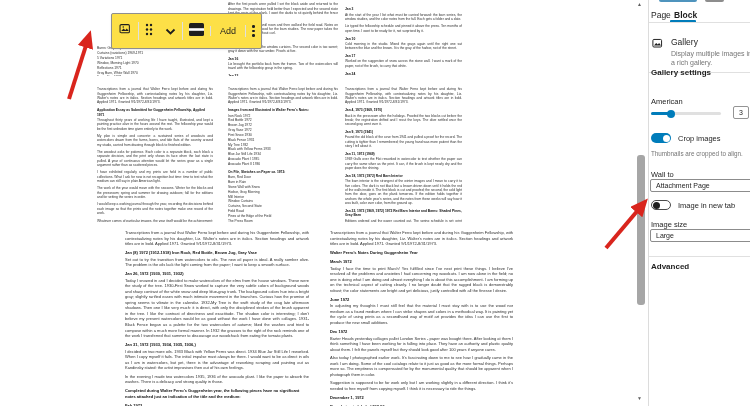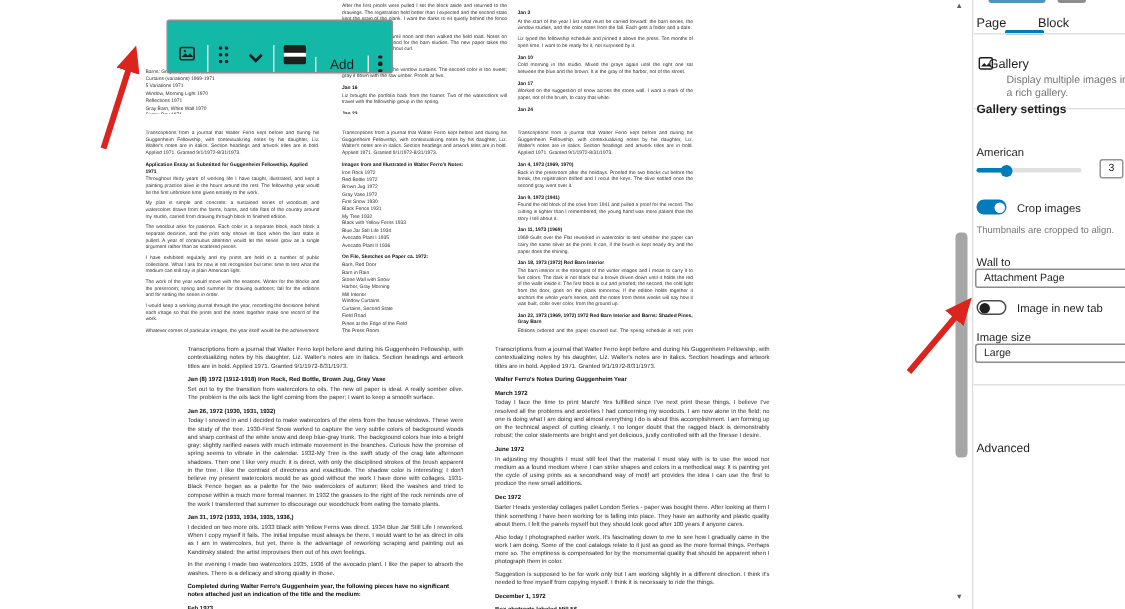--- a/index.html
+++ b/index.html
@@ -8,22 +8,22 @@
   
   .page{position:absolute;overflow:hidden;background:#fff;z-index:1;}
   .page .inner{transform:scale(0.5);transform-origin:0 0;width:200%;color:#2e2e2e;}
   .doc-sm .inner{font-size:6.6px;line-height:1.32;}
   .doc-lg .inner{font-size:8px;line-height:1.38;}
   .b-p{text-align:justify;margin:0 0 6px;}
   .b-h{font-weight:bold;color:#101010;margin:7px 0 2px;}
   .b-l{margin:0 0 1px;white-space:nowrap;}
   #page0 .inner{padding-top:92px;}
   
-  .toolbar{position:absolute;left:111px;top:13px;height:34px;display:flex;align-items:flex-end;
-           background:#14b8a6;border:1px solid #8f8f8f;border-radius:2px;z-index:6;
+  .toolbar{position:absolute;left:111px;top:13px;height:34px;display:flex;align-items:center;
+           background:#fde047;border:1px solid #8f8f8f;border-radius:2px;z-index:6;
            box-shadow:0 1px 2px rgba(0,0,0,.08);}
   .tb-btn{display:flex;align-items:center;justify-content:center;padding:0 6px;cursor:pointer;}
   .tb-sep{border-left:1px solid #e0e0e0;}
   .tb-add{font-size:9px;color:#1e1e1e;padding:0 9px;}
   .kebab{display:flex;flex-direction:column;gap:2px;align-items:center;}
   .kebab i{width:2.5px;height:2.5px;border-radius:50%;background:#1e1e1e;}
   
   #arrows{position:absolute;left:0;top:0;z-index:50;pointer-events:none;}
   
   .sb-track{position:absolute;left:636px;top:0;width:11px;height:406px;z-index:3;}
@@ -233,31 +233,31 @@
   <div class="sb-thumb"></div>
   <div class="sb-arrow" style="top:396px;">▼</div>
 </div>
 <div class="side-border"></div>
 
 <div class="top-sliver" style="left:659px;width:38px;background:#4f94bd;border-radius:0 0 2px 2px;"></div>
 <div class="top-sliver" style="left:705px;width:19px;background:#8d8d8d;border-radius:0 0 2px 2px;"></div>
 
 <div class="sidebar">
   <div class="abs tab" style="left:2px;top:10px;">Page</div>
-  <div class="abs tab" style="left:43px;top:10px;">Block</div>
+  <div class="abs tab" style="left:25px;top:10px;font-weight:bold;">Block</div>
   <div class="abs tab-underline" style="left:21px;top:20px;width:26px;"></div>
   <div class="divider" style="top:22px;"></div>
 
   <div class="abs" style="left:2px;top:36px;">
     <svg width="13" height="13" viewBox="0 0 24 24">
         <rect x="3.5" y="4.5" width="16" height="14" rx="2" fill="none" stroke="#1e1e1e" stroke-width="1.8"></rect>
         <path d="M5.5 15.5l4-4.5 3 3 2.5-3 3.5 4.5z" fill="#1e1e1e"></path>
       </svg>
   </div>
-  <div class="abs card-title" style="left:10px;top:37px;">Gallery</div>
+  <div class="abs card-title" style="left:22px;top:37px;">Gallery</div>
   <div class="abs card-desc" style="left:22px;top:49px;">Display multiple images in a rich gallery.</div>
   <div class="divider" style="top:72px;"></div>
 
   <div class="abs sec-title" style="left:2px;top:68px;">Gallery settings</div>
 
   <div class="abs lbl" style="left:2px;top:97px;">American</div>
   <div class="slider-track" style="left:2px;top:112px;">
       <div class="slider-fill" style="width:22px;"></div>
     </div>
   <div class="slider-knob" style="left:18px;top:109.5px;"></div>
@@ -274,21 +274,21 @@
 
   <div class="toggle off" style="left:2px;top:200px;">
       <i></i>
     </div>
   <div class="abs lbl" style="left:29px;top:201px;">Image in new tab</div>
 
   <div class="abs lbl" style="left:2px;top:220px;">Image size</div>
   <div class="select" style="left:1px;top:229px;width:106px;">Large</div>
 
   <div class="divider" style="top:256px;"></div>
-  <div class="abs sec-title" style="left:2px;top:262px;font-weight:400;margin-top:32px;">Advanced</div>
+  <div class="abs sec-title" style="left:2px;top:262px;font-weight:700;">Advanced</div>
 </div>
 
 <svg id="arrows" width="750" height="406">
   <defs>
     <marker id="ah" orient="auto" markerWidth="4.5" markerHeight="4" refX="3" refY="2">
       <path d="M0,0 L4.5,2 L0,4 z" fill="#d9251d"></path>
     </marker>
   </defs>
   <line x1="69" y1="99" x2="89" y2="36" stroke="#d9251d" stroke-width="4" marker-end="url(#ah)"></line>
   <line x1="606" y1="248" x2="644" y2="203" stroke="#d9251d" stroke-width="4" marker-end="url(#ah)"></line>

